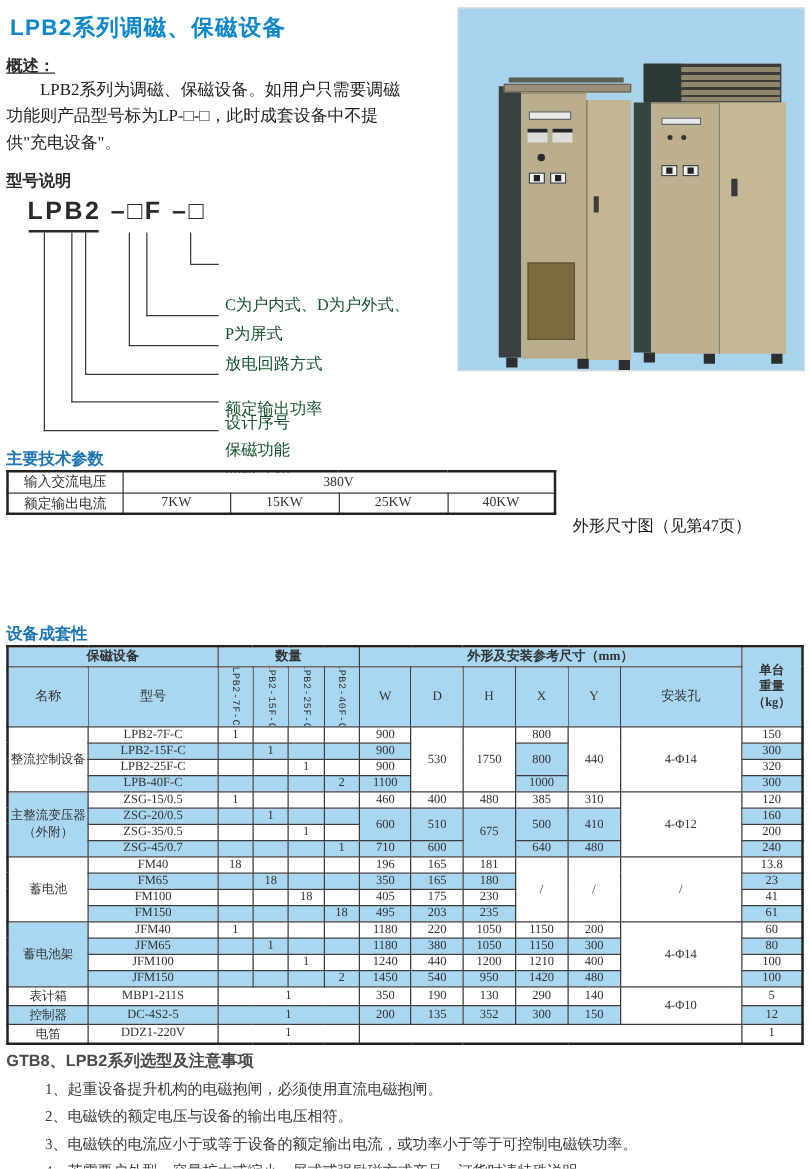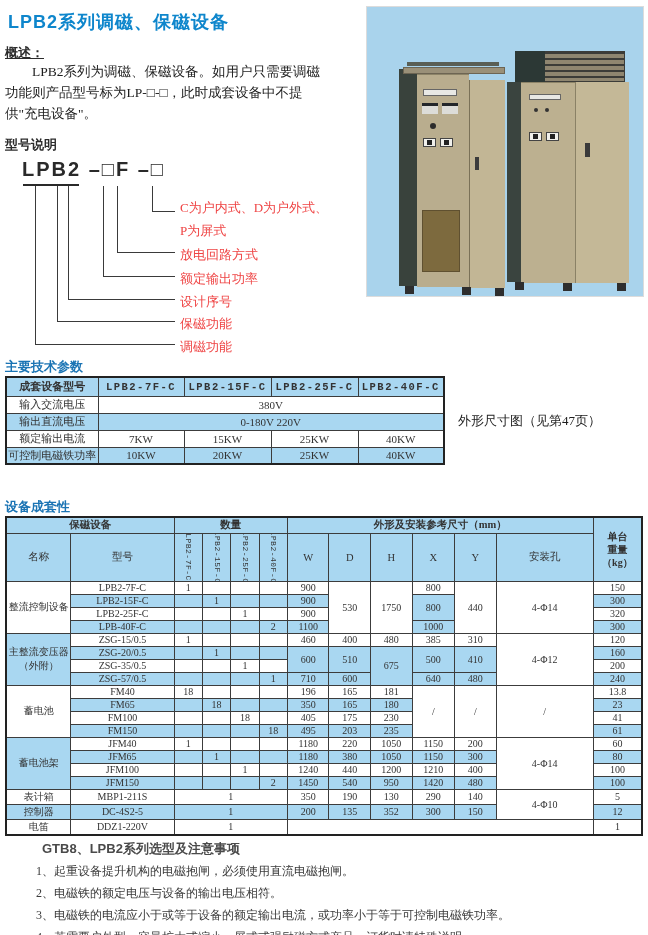--- a/index.html
+++ b/index.html
@@ -8,31 +8,31 @@
           font-family:"Liberation Serif","DejaVu Serif",serif; color:#222; }
 
   .abs { position:absolute; }
 
   .title { left:8px; top:10px; font-family:"Liberation Sans","DejaVu Sans",sans-serif;
            font-weight:bold; font-size:18px; color:#0e86cc; letter-spacing:1px; }
 
   .sec-h { font-family:"Liberation Sans","DejaVu Sans",sans-serif; font-weight:bold;
            font-size:13px; color:#2b2b2b; }
   .sec-h.blue { color:#1b74b4; }
-  .sec-h.gray { color:#4a4a4a;margin-left:37px; }
+  .sec-h.gray { color:#4a4a4a; }
 
   .overview-p { left:5px; top:61px; width:324px; font-size:13.5px; line-height:21px;
                 text-indent:2em; color:#1d1d1d; }
 
   
   .model-code { left:22px; top:158px; font-family:"Liberation Sans","DejaVu Sans",sans-serif;
                 font-weight:bold; font-size:20px; letter-spacing:2px; color:#2a2a2a; }
   .model-underline { left:23px; top:184px; width:56px; height:0; border-bottom:2px solid #2a2a2a; }
   .conn { position:absolute; border-left:1px solid #3a3a3a; border-bottom:1px solid #3a3a3a; }
-  .mlabel { position:absolute; left:180px; font-size:13px; color:#ef4444; white-space:nowrap; }
+  .mlabel { position:absolute; left:180px; font-size:13px; color:#14532d; white-space:nowrap;margin-top:36px; }
 
   
   table { border-collapse:collapse; table-layout:fixed; }
   td, th { border:1px solid #3c3c3c; text-align:center; vertical-align:middle;
            overflow:hidden; color:#333; }
   .t1 { left:5px; top:376px; width:438px; border:2px solid #222; font-size:11px; }
   .t1 th { background:#a9d7f1; height:19px; font-weight:bold; font-size:11px; }
   .t1 th.mod { letter-spacing:1.5px; font-family:"Liberation Mono","DejaVu Sans Mono",monospace; font-size:10.5px; }
   .t1 td { height:17px; background:#fff; }
   .t1 tr.r-blue td { background:#a9d7f1; }
@@ -138,62 +138,44 @@
   <div class="abs model-underline"></div>
   <div class="conn" style="left:152px;top:186px;width:23px;height:26px;"></div>
   <div class="conn" style="left:117px;top:186px;width:58px;height:67px;"></div>
   <div class="conn" style="left:103px;top:186px;width:72px;height:91px;"></div>
   <div class="conn" style="left:68px;top:186px;width:107px;height:114px;"></div>
   <div class="conn" style="left:57px;top:186px;width:118px;height:136px;"></div>
   <div class="conn" style="left:35px;top:186px;width:140px;height:159px;"></div>
   <div class="mlabel" style="top:199px;">C为户内式、D为户外式、</div>
   <div class="mlabel" style="top:222px;">P为屏式</div>
   <div class="mlabel" style="top:246px;">放电回路方式</div>
-  <div class="mlabel" style="top:270px;">额定输出功率</div>
+  <div class="mlabel" style="top:282px;">额定输出功率</div>
   <div class="mlabel" style="top:293px;">设计序号</div>
   <div class="mlabel" style="top:315px;">保磁功能</div>
   <div class="mlabel" style="top:338px;">调磁功能</div>
 
   <div class="abs sec-h blue" style="left:5px;top:358px;">主要技术参数</div>
 
   <table class="abs t1">
     <colgroup>
         <col style="width:92px">
         <col style="width:86px">
         <col style="width:87px">
         <col style="width:87px">
         <col style="width:86px">
       </colgroup>
     <tbody>
-        <tr>
-      <th>成套设备型号</th>
-      <th class="mod">LPB2-7F-C</th>
-      <th class="mod">LPB2-15F-C</th>
-      <th class="mod">LPB2-25F-C</th>
-      <th class="mod">LPB2-40F-C</th>
-    </tr>
     <tr>
       <td>输入交流电压</td>
       <td colspan="4">380V</td>
-    </tr>
-    <tr class="r-blue">
-      <td>输出直流电压</td>
-      <td colspan="4">0-180V  220V</td>
     </tr>
     <tr>
       <td>额定输出电流</td>
       <td>7KW</td>
       <td>15KW</td>
-      <td>25KW</td>
-      <td>40KW</td>
-    </tr>
-    <tr class="r-blue">
-      <td>可控制电磁铁功率</td>
-      <td>10KW</td>
-      <td>20KW</td>
       <td>25KW</td>
       <td>40KW</td>
     </tr>
   </tbody>
     </table>
 
   <div class="abs side-note">外形尺寸图（见第47页）</div>
 
   <div class="abs sec-h blue" style="left:5px;top:498px;">设备成套性</div>
 
@@ -322,21 +304,21 @@
     </tr>
     <tr>
       <td>ZSG-35/0.5</td>
       <td></td>
       <td></td>
       <td>1</td>
       <td></td>
       <td>200</td>
     </tr>
     <tr class="r-blue">
-      <td>ZSG-57/0.5</td>
+      <td>ZSG-45/0.7</td>
       <td></td>
       <td></td>
       <td></td>
       <td>1</td>
       <td>710</td>
       <td>600</td>
       <td>640</td>
       <td>480</td>
       <td>240</td>
     </tr>

